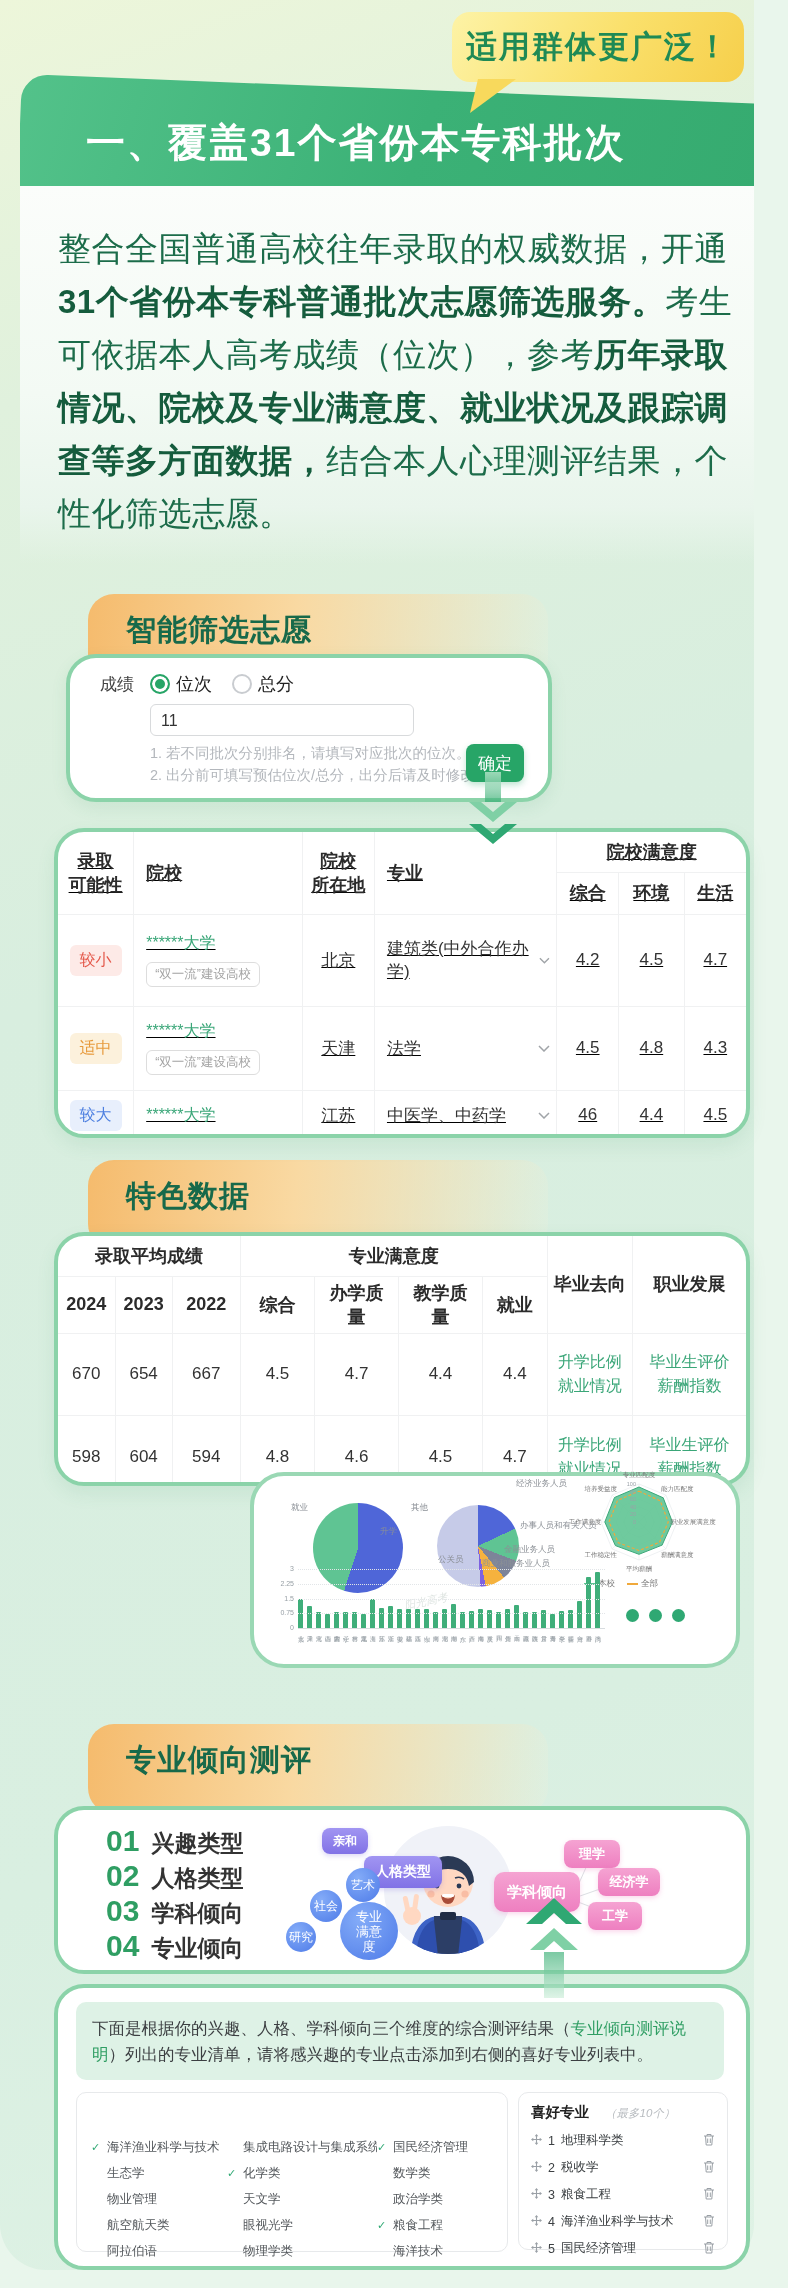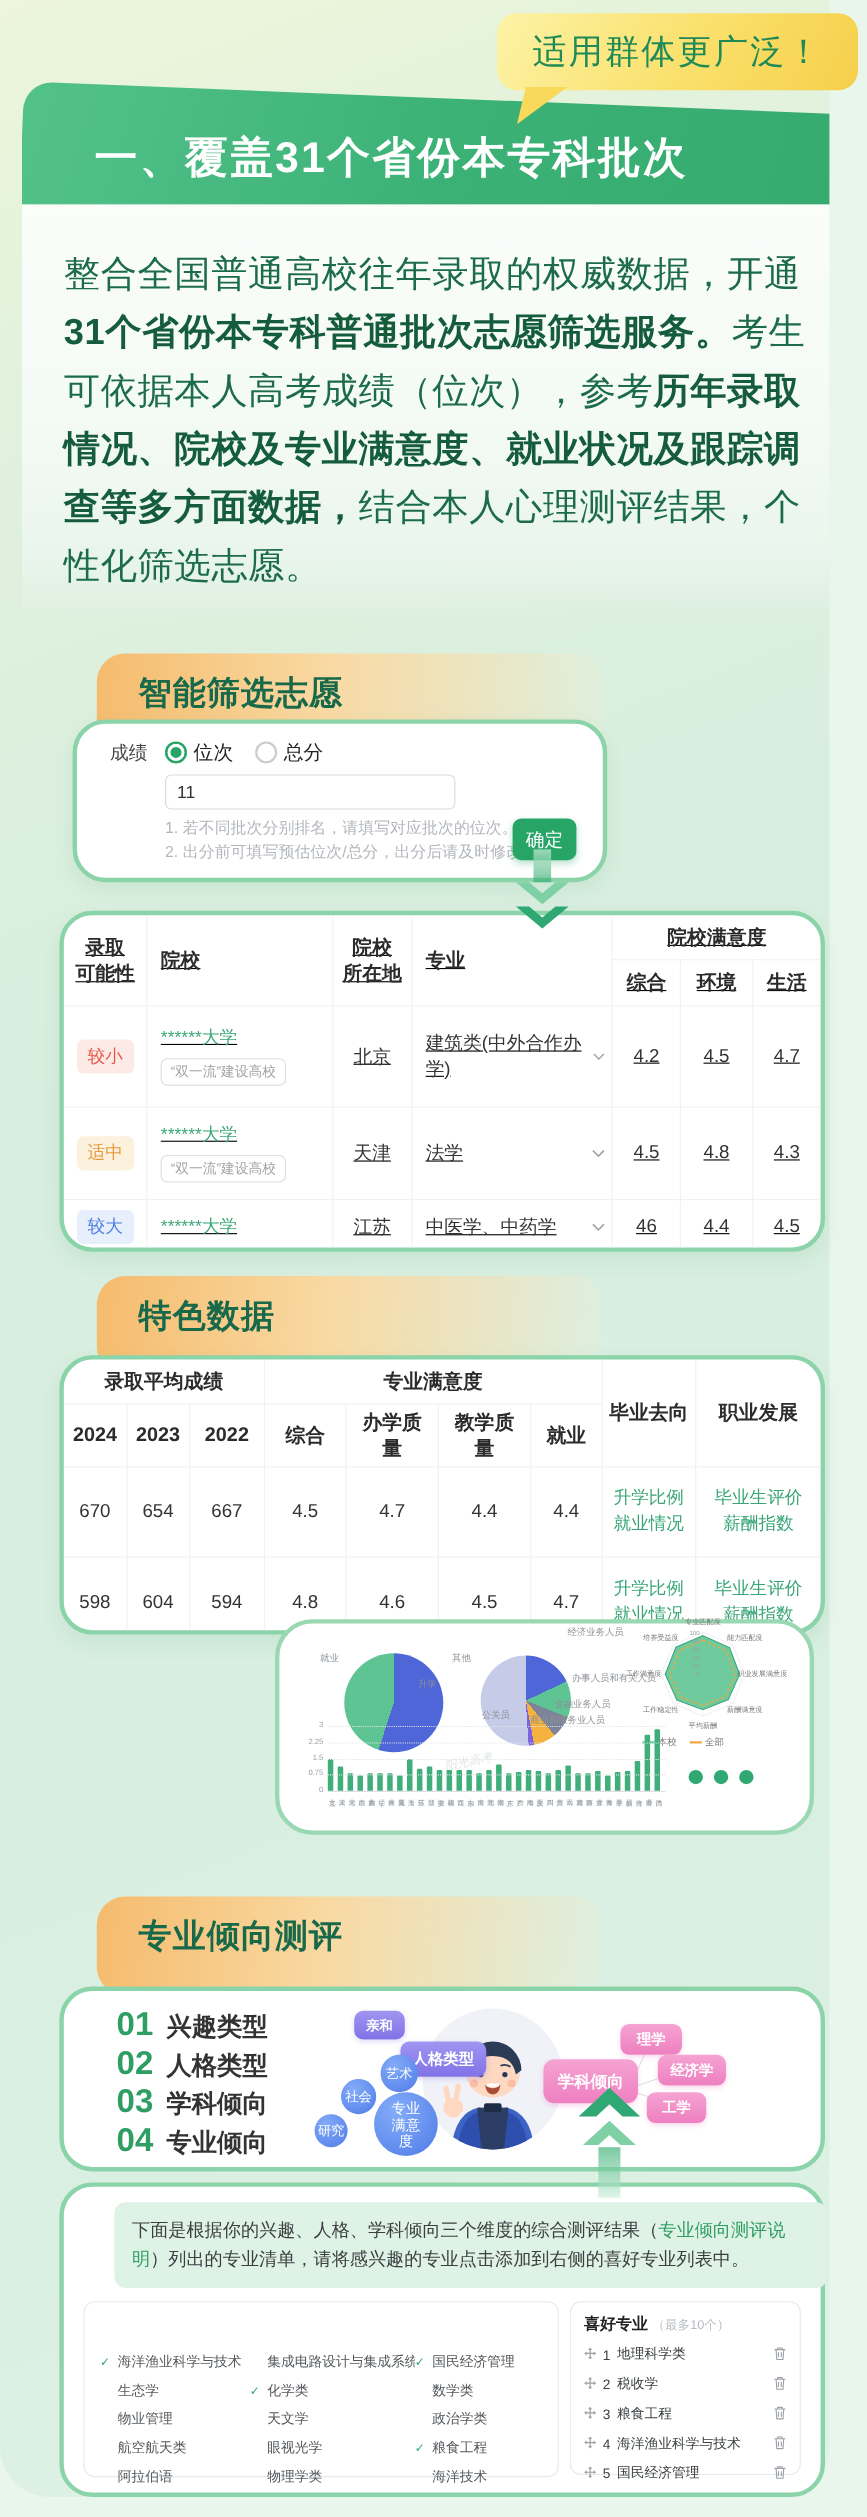--- a/index.html
+++ b/index.html
@@ -3,24 +3,24 @@
 <meta charset="utf-8">
 <style>
   html,body{margin:0;padding:0;}
   body{width:788px;height:2288px;position:relative;background:#e9f6ec;
        font-family:"Liberation Sans","DejaVu Sans",sans-serif;overflow:hidden;}
   .abs{position:absolute;}
   
   .bgpanel{left:0;top:0;width:754px;height:2270px;border-radius:0 0 46px 46px;z-index:0;
     background:linear-gradient(160deg,#edf6da 0%,#e0f1dd 16%,#d8eedf 40%,#d9efe1 75%,#dff2e5 100%);}
   
-  .badge{left:452px;top:12px;width:328px;height:70px;border-radius:18px;z-index:4;
+  .badge{left:452px;top:12px;width:292px;height:70px;border-radius:18px;z-index:4;
     background:linear-gradient(120deg,#fdf3a6 0%,#fae06b 55%,#f6cf4b 100%);
     display:flex;align-items:center;justify-content:center;
-    font-size:31px;font-weight:400;color:#1f8a55;letter-spacing:2px;}
+    font-size:31px;font-weight:700;color:#1f8a55;letter-spacing:2px;}
   .badge-tail{left:470px;top:79px;z-index:4;}
   
   .banner-wrap{left:20px;top:58px;width:734px;height:128px;overflow:hidden;z-index:1;}
   .banner{position:absolute;left:2px;top:16px;width:790px;height:150px;border-radius:26px;
     background:linear-gradient(105deg,#53c28a 0%,#3bb176 50%,#35aa6f 100%);
     transform:rotate(2.3deg);transform-origin:0 0;}
   .banner-title{left:86px;top:116px;z-index:2;font-size:39px;font-weight:800;color:#fff;letter-spacing:2px;}
   
   .intro-card{left:20px;top:186px;width:734px;height:378px;z-index:1;
     background:linear-gradient(180deg,#fbfdfb 0%,#f3faf4 55%,#e9f5ec 85%,rgba(225,242,230,0) 100%);}
@@ -105,35 +105,35 @@
     font-weight:600;box-shadow:0 2px 5px rgba(120,100,220,.25);}
   .cpurple{background:linear-gradient(180deg,#a195f2,#8172e6);}
   .cpink{background:linear-gradient(180deg,#f5a3d2,#ee7fc0);box-shadow:0 2px 5px rgba(238,127,192,.3);}
   .bcirc{position:absolute;border-radius:50%;color:#fff;display:flex;align-items:center;justify-content:center;
     font-size:12px;background:radial-gradient(circle at 35% 30%,#84acf8,#4e7be8);}
   #zhiye span{width:32px;text-align:center;line-height:15px;font-size:13px;}
   
   .bottom-card{left:54px;top:1984px;width:688px;height:278px;background:#fff;z-index:3;
     border:4px solid #8bd3a9;border-radius:30px;}
   .note-box{position:absolute;left:18px;top:14px;width:648px;height:78px;background:#def2e6;border-radius:10px;
-    padding:13px 16px;box-sizing:border-box;font-size:16.5px;line-height:26px;color:#3c3f42;margin-left:28px;}
+    padding:13px 16px;box-sizing:border-box;font-size:16.5px;line-height:26px;color:#3c3f42;}
   .glink{color:#2f9e63;cursor:pointer;}
   .majors-card{position:absolute;left:18px;top:104px;width:430px;height:158px;border:1px solid #e7e9eb;border-radius:10px;}
   .tabs{position:absolute;left:0;top:12px;width:100%;display:flex;justify-content:center;gap:26px;font-size:15px;}
   .tabA{color:#2fa873;font-weight:700;border-bottom:3px solid #2fa873;padding:0 2px 5px;cursor:pointer;}
   .tabB{color:#333;font-weight:600;cursor:pointer;}
   .majors-grid{position:absolute;left:14px;top:46px;width:402px;display:grid;
     grid-template-columns:136px 150px 116px;row-gap:9px;font-size:12.5px;color:#54585c;}
   .mitem{display:flex;align-items:center;gap:4px;cursor:pointer;white-space:nowrap;overflow:hidden;}
   .chk{color:#2fa873;font-size:11px;width:12px;flex:none;}
   .chk.off{visibility:hidden;}
   .fav-card{position:absolute;left:460px;top:104px;width:210px;height:158px;border:1px solid #e7e9eb;
     border-radius:10px;padding:10px 12px;box-sizing:border-box;}
   .fav-head{font-size:14.5px;font-weight:700;color:#222;}
-  .fav-hint{font-size:11.5px;color:#b8bcc0;font-weight:400;margin-left:4px;}
+  .fav-hint{font-size:11.5px;color:#b8bcc0;font-weight:400;margin-left:16px;font-style:italic;}
   .fitem{display:flex;align-items:center;gap:6px;margin-top:10px;font-size:12.5px;color:#3c4043;}
   .fname{flex:1;white-space:nowrap;overflow:hidden;}
   .ficon{flex:none;cursor:pointer;}
 </style>
 </head>
 <body>
 
 <div class="abs bgpanel"></div>
 
 <div class="abs badge">

